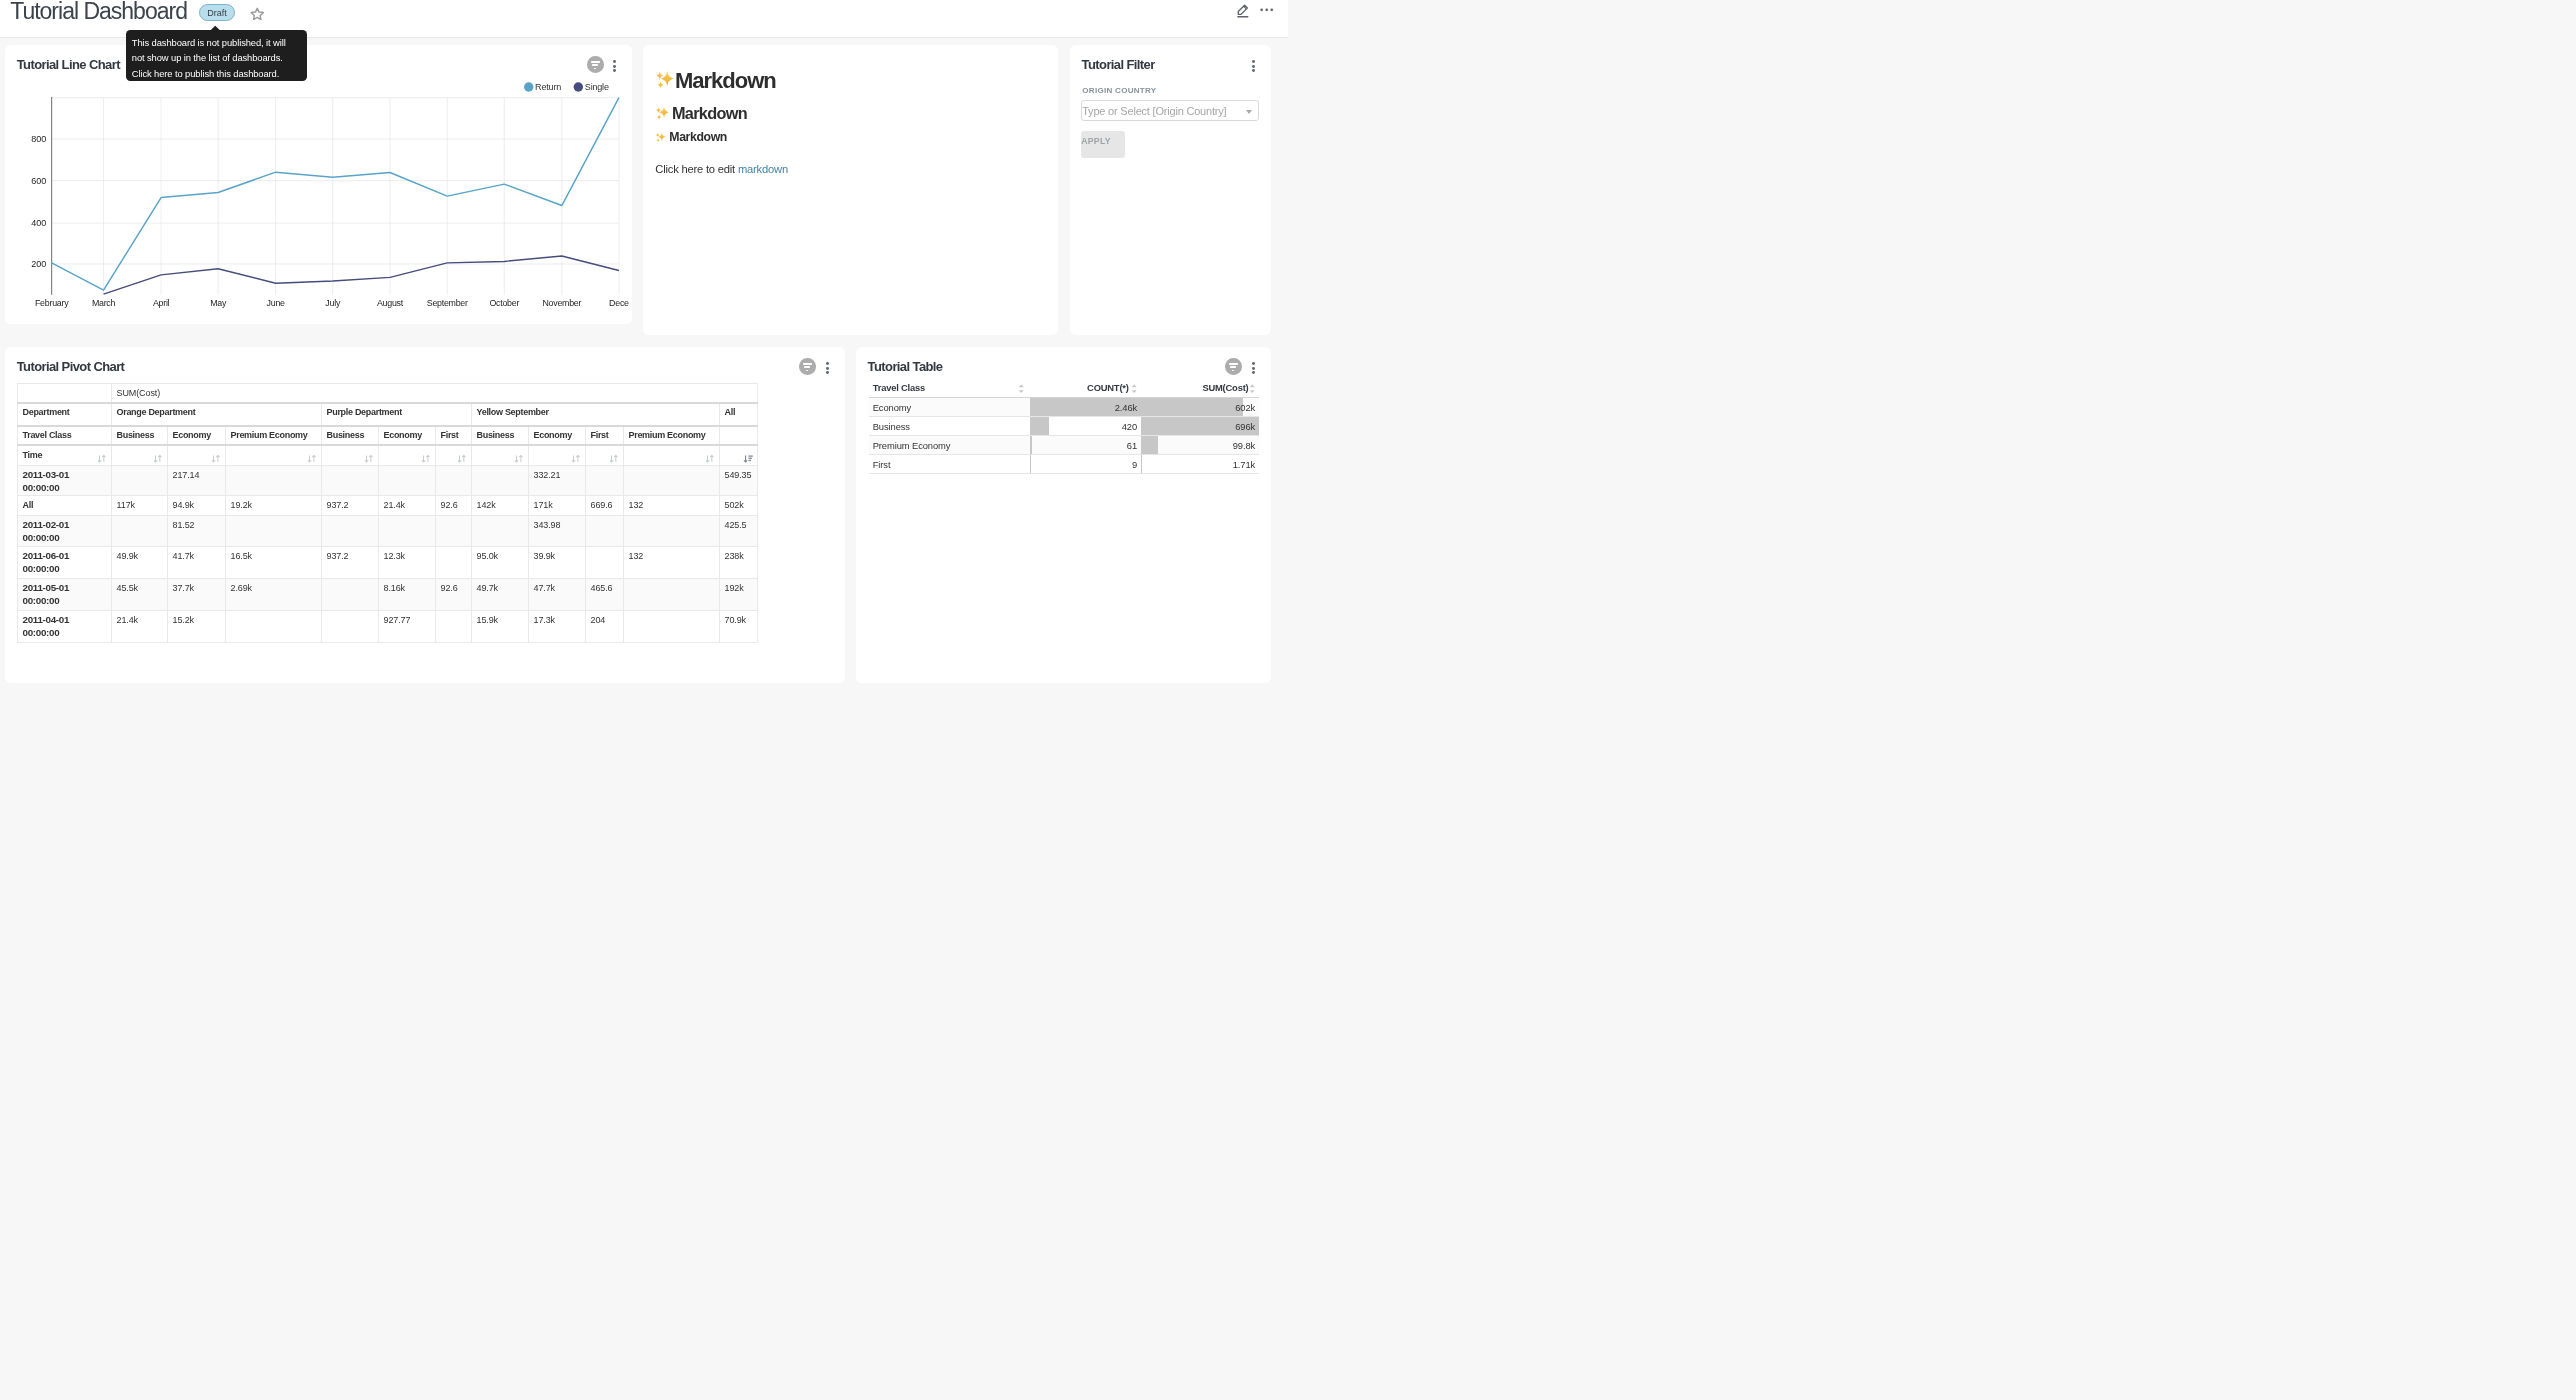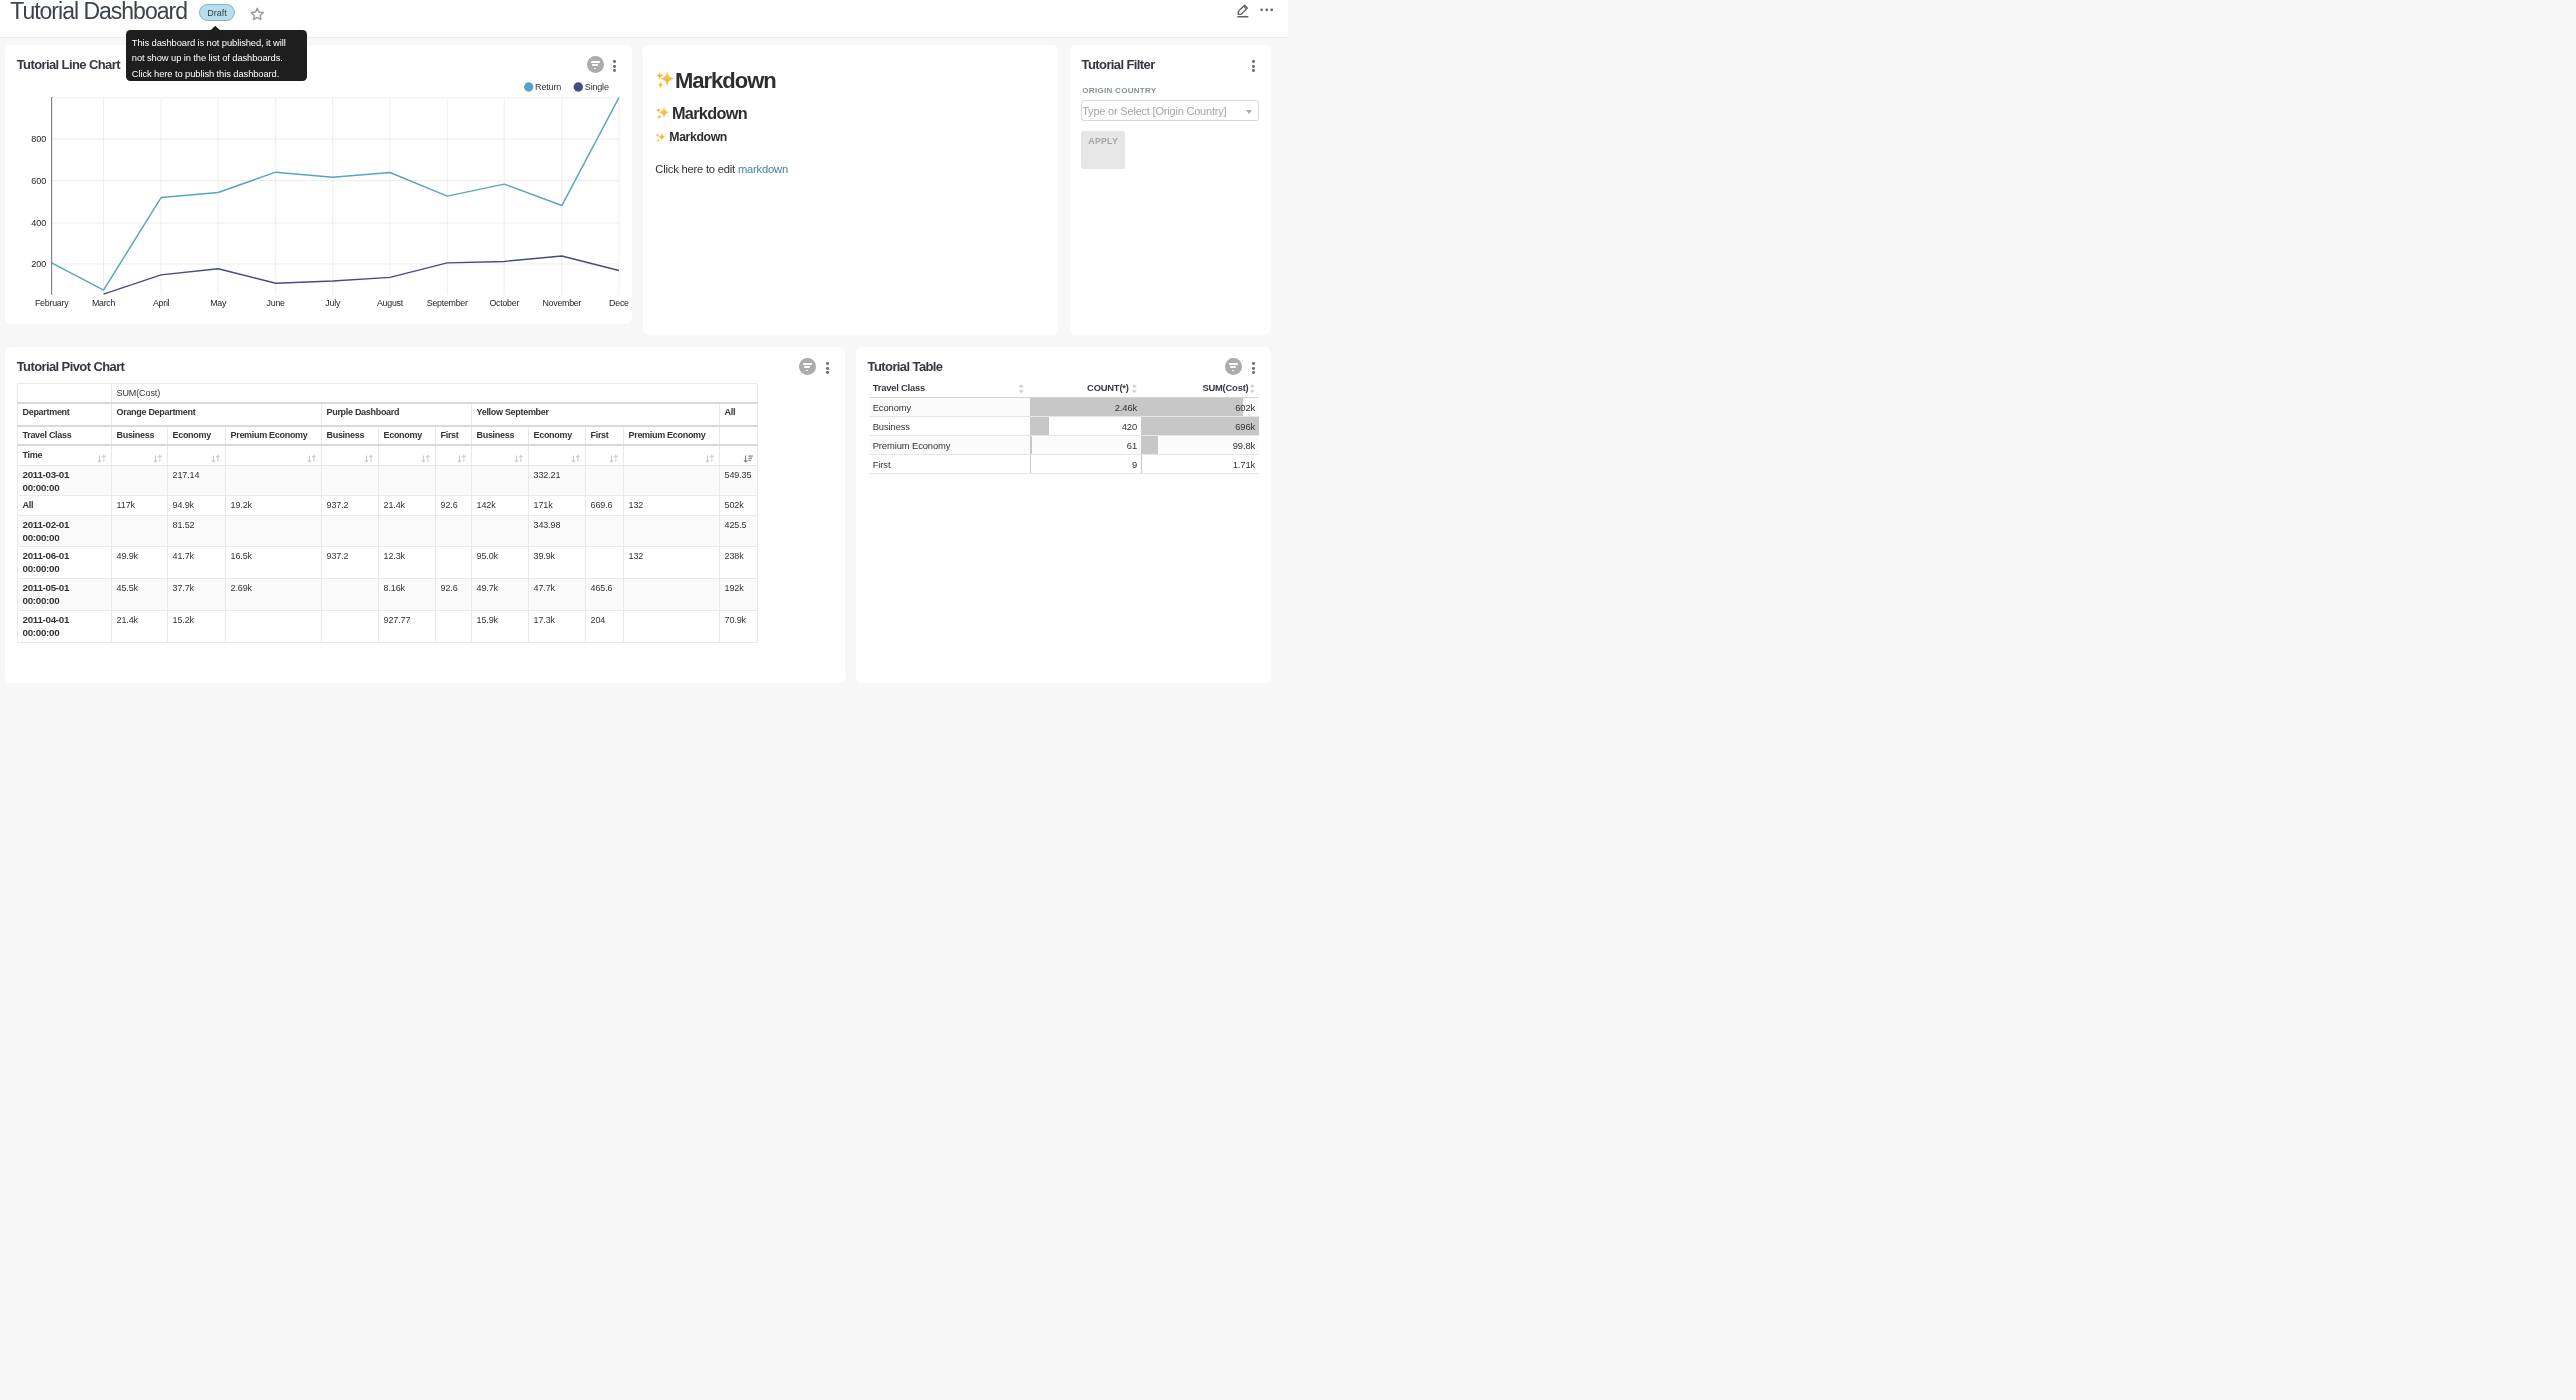--- a/index.html
+++ b/index.html
@@ -32,21 +32,21 @@
 #card-md h3 { position:absolute; left:12.3px; top:85px; font-size:12.3px; letter-spacing:-0.4px; color:#2E2E2E; font-weight:700; }
 #card-md p { position:absolute; left:12.3px; top:118px; font-size:11.2px; letter-spacing:-0.2px; color:#333; }
 #card-md p a { color:#4084A4; text-decoration:none; }
 .spark { display:inline-block; vertical-align:-1.8px; margin-right:0px; }
 
 #card-filter { left:1070px; top:45px; width:201px; height:290px; }
 #fi-label { position:absolute; left:12.3px; top:41px; font-size:8px; font-weight:700; color:#87929A; letter-spacing:0.3px; }
 #fi-select { position:absolute; left:11.2px; top:55px; width:178px; height:21px; border:0.7px solid #D9D9D9; border-radius:2.9px; background:#fff; }
 #fi-select span { position:absolute; left:0; top:3.6px; font-size:11px; color:#A6A6A6; letter-spacing:-0.2px; white-space:nowrap; }
 #fi-select .caret { position:absolute; right:5.8px; top:8.7px; width:0; height:0; border-left:3.6px solid transparent; border-right:3.6px solid transparent; border-top:4.4px solid #A9A9A9; }
-#fi-apply { position:absolute; left:11.2px; top:86px; width:44px; height:38px; background:#E6E6E6; border-radius:2.9px; font-size:8.7px; font-weight:700; color:#9FA4A8; text-align:center; line-height:20.3px; letter-spacing:0.3px; }
+#fi-apply { position:absolute; left:11.2px; top:86px; width:44px; height:27px; background:#E6E6E6; border-radius:2.9px; font-size:8.7px; font-weight:700; color:#9FA4A8; text-align:left; line-height:20.3px; letter-spacing:0.3px; }
 
 #card-pivot { left:5.1px; top:347px; width:840px; height:336px; }
 #pivot-table { position:absolute; left:12px; top:36px; border-collapse:collapse; table-layout:fixed; font-size:9px; color:#333; letter-spacing:-0.1px; }
 #pivot-table td, #pivot-table th { border:0.7px solid #E9E9E9; padding:3.6px 0 0 4.4px; text-align:left; font-weight:400; overflow:hidden; white-space:nowrap; vertical-align:top; }
 #pivot-table .hd { font-weight:700; letter-spacing:-0.3px; }
 #pivot-table tr.ra td { height:19px; }
 #pivot-table tr.ra td, #pivot-table tr.rb td { border-bottom:2.9px solid #D9D9D9; }
 #pivot-table tr.rb td { height:23px; border-bottom-width:2.2px; }
 #pivot-table tr.rc td { height:19.6px; border-bottom:2.2px solid #D9D9D9; }
 #pivot-table tr.rd td { height:20.7px; }
@@ -229,21 +229,21 @@
         <col style="width:38px">
       </colgroup>
     <tbody>
         <tr class="ra">
           <td></td>
           <td colspan="11">SUM(Cost)</td>
         </tr>
     <tr class="rb">
           <td class="hd">Department</td>
           <td colspan="3" class="hd">Orange Department</td>
-          <td colspan="3" class="hd">Purple Dashboard</td>
+          <td colspan="3" class="hd">Purple Department</td>
           <td colspan="4" class="hd">Yellow September</td>
           <td class="hd">All</td>
         </tr>
     <tr class="rc">
           <td class="hd">Travel Class</td>
           <td class="hd">Business</td>
           <td class="hd">Economy</td>
           <td class="hd">Premium Economy</td>
           <td class="hd">Business</td>
           <td class="hd">Economy</td>

